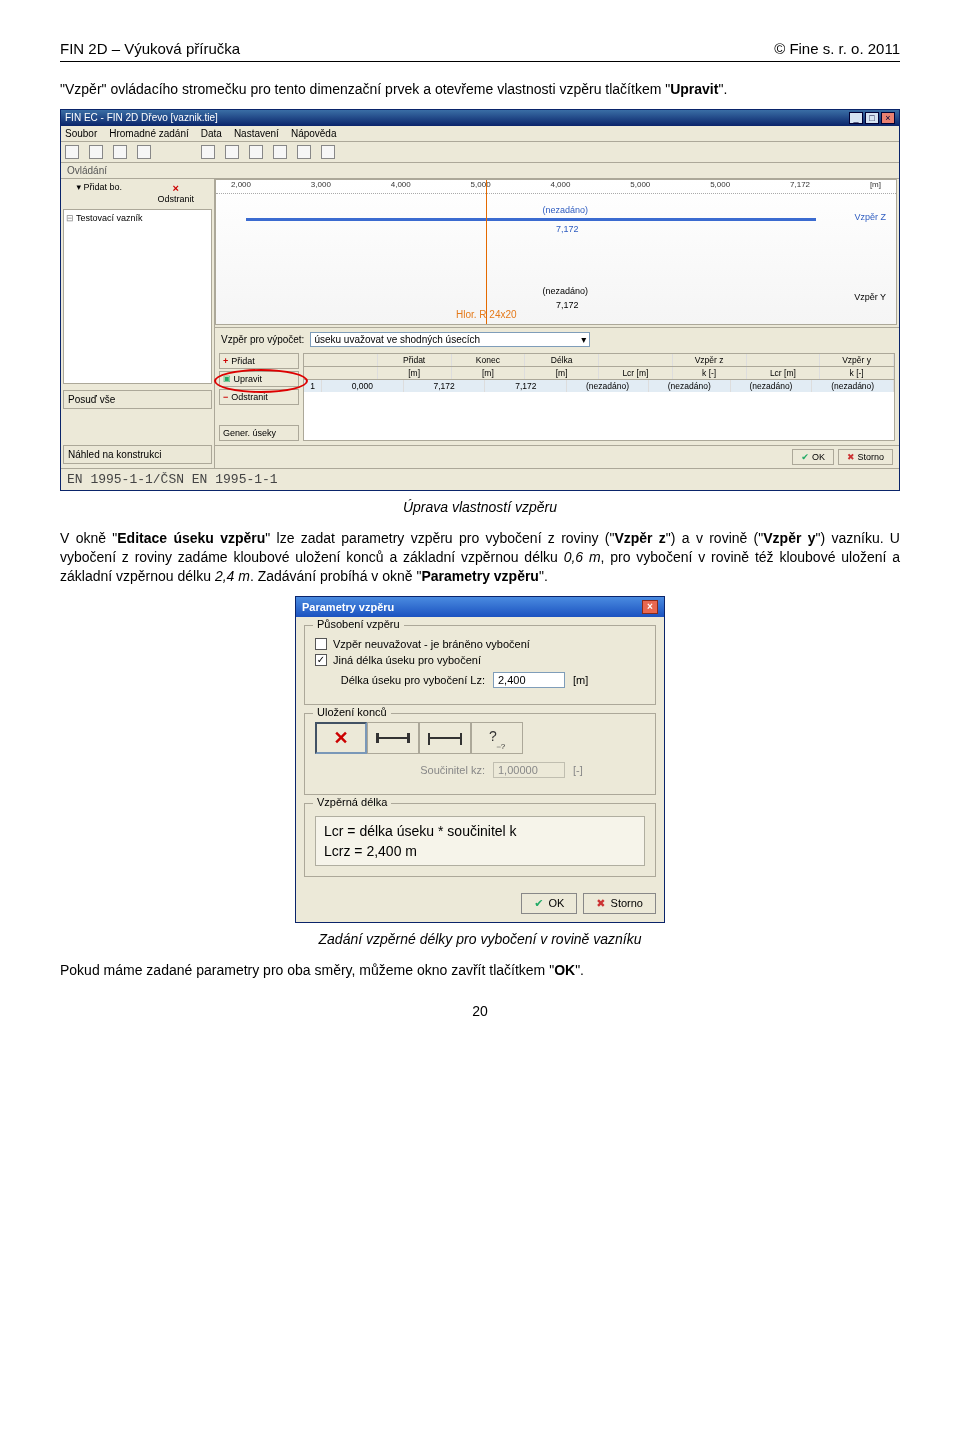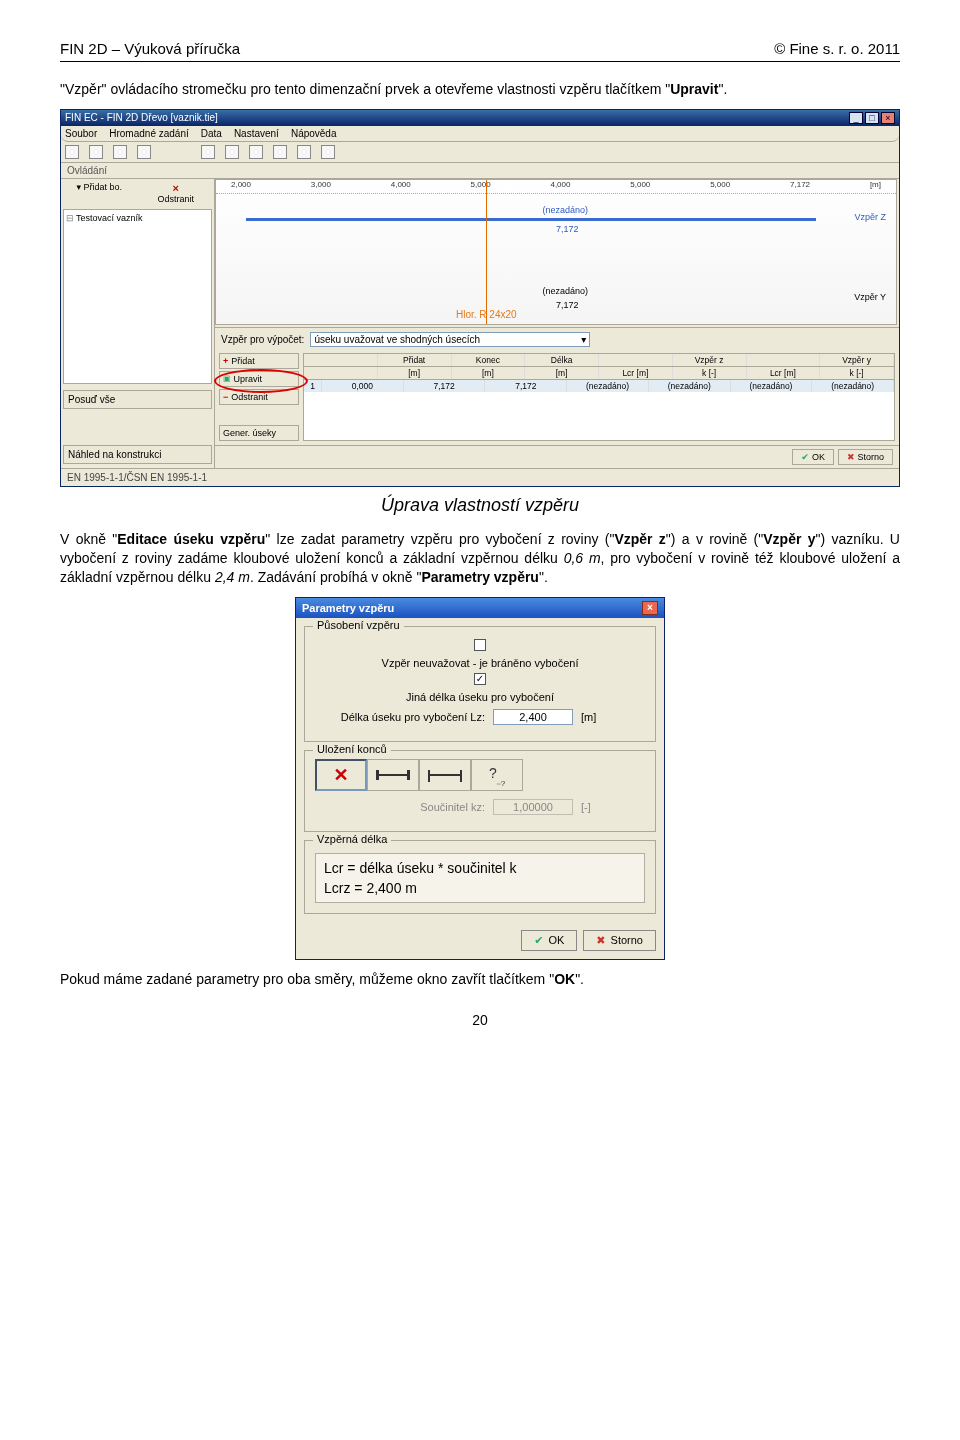--- a/index.html
+++ b/index.html
@@ -45,21 +45,21 @@
   }
   .win-btns { display: flex; gap: 2px; }
   .win-btns span {
     width: 14px; height: 12px;
     background: #d6e4f2;
     border: 1px solid #003;
     display: inline-flex; align-items: center; justify-content: center;
     font-size: 9px; color: #003;
   }
   .win-btns .close { background: #e98070; }
-  .menubar { background: #ece9d8; padding: 2px 4px; border-bottom: 1px solid #aca899; display: flex; gap: 12px; border-radius: 7px; }
+  .menubar { background: #ece9d8; padding: 2px 4px; border-bottom: 1px solid #aca899; display: flex; gap: 12px; }
   .toolbar { background: #ece9d8; padding: 3px 4px; border-bottom: 1px solid #aca899; display: flex; gap: 10px; align-items: center; }
   .tbicon { width: 14px; height: 14px; border: 1px solid #888; background: #f6f6f6; display:inline-block;}
   .ovl-label { background:#ece9d8; padding:2px 6px; border-bottom:1px solid #aca899; font-size:10px; color:#555;}
   .app-body { display: flex; }
   .left-col { width: 154px; display:flex; flex-direction:column; gap:2px; border-right:1px solid #aca899;}
   .left-btns { display:flex; gap:4px; padding:2px; font-size:9px;}
   .lbtn { flex:1; text-align:center; padding:1px 0;}
   .lbtn .x { color:#c00; font-weight:bold; font-size:11px;}
   .tree { background:#fff; border:1px solid #aca899; margin:0 2px; padding:2px; font-size:9px; line-height:1.4; height:175px; position:relative;}
   .tree-item::before { content:"▸ "; color:#888; font-size:8px;}
@@ -100,41 +100,41 @@
   .atable { flex:1; border:1px solid #aca899; background:#fff; font-size:8.5px;}
   .atable .hd { display:flex; background:#ece9d8; border-bottom:1px solid #aca899;}
   .atable .hd div,.atable .rw div { padding:1px 4px; border-right:1px solid #ddd; flex:1; text-align:center; white-space:nowrap;}
   .atable .rw { display:flex; background:#e2ecf4;}
   .atable .rw div:first-child { flex:0 0 18px;}
   .footer-row { display:flex; justify-content:space-between; padding:3px 6px; background:#ece9d8; border-top:1px solid #aca899; align-items:center;}
   .okstorno { display:flex; gap:4px;}
   .okstorno .btn { border:1px solid #aca899; background:#ece9d8; padding:2px 8px; font-size:9px; display:flex; align-items:center; gap:3px;}
   .ok-mark{color:#2a6;}
   .st-mark{color:#c33;}
-  .en-label { font-size:10px; color:#444;}
-  .caption { text-align:center; font-style: italic; font-size:18px; margin: 8px 0 14px 0;}
+  .en-label { font-size:13px; color:#444;font-family:Liberation Mono, monospace;}
+  .caption { text-align:center; font-style: italic; font-size:14px; margin: 8px 0 14px 0;}
   
   .dlg {
     width: 370px;
     margin: 6px auto;
     border: 1px solid #0a246a;
     background: #ece9d8;
     font-family: Tahoma, Arial, sans-serif;
     font-size: 11px;
   }
   .dlg-title { background: linear-gradient(#4a8be0,#1b52c0); color:#fff; padding:3px 6px; display:flex; justify-content:space-between; align-items:center; font-weight:bold;}
   .dlg-title .dx { width:16px; height:14px; background:#e86850; display:inline-flex; align-items:center; justify-content:center; color:#fff; font-size:10px; border:1px solid #8a2a1a;}
   .group { border:1px solid #aca899; margin:8px; padding:8px 10px 10px 10px; position:relative;}
   .group-label { position:absolute; top:-8px; left:8px; background:#ece9d8; padding:0 4px; font-size:11px;}
-  .chk-row { display:flex; align-items:center; gap:6px; margin:4px 0;flex-direction:column;}
+  .chk-row { display:flex; align-items:center; gap:6px; margin:4px 0;}
   .chk { width:12px; height:12px; border:1px solid #555; background:#fff; display:inline-flex; align-items:center; justify-content:center; font-size:9px;}
   .chk.on::after { content:"✓"; color:#000; font-size:10px; line-height:10px;}
   .field-row { display:flex; align-items:center; gap:8px; margin:6px 0; font-size:11px;}
   .field-row .lab { flex:0 0 170px; text-align:right;}
-  .inp { width:80px; border:1px solid #7f9db9; background:#fff; padding:1px 4px; text-align:center;}
+  .inp { width:72px; border:1px solid #7f9db9; background:#fff; padding:1px 4px; text-align:left;}
   .inp.dis { background:#ece9d8; color:#888; border-color:#c0beb0;}
   .icon-row { display:flex; gap:0; margin-bottom:8px;}
   .iconbtn { width:52px; height:32px; border:1px solid #aca899; background:#ece9d8; display:flex; align-items:center; justify-content:center; position:relative;}
   .iconbtn.sel { border:2px inset #7a98b8;}
   .ic-x { color:#c00; font-size:18px; font-weight:bold;}
   .ic-line { position:relative; width:34px; height:2px; background:#333;}
   .ic-line::before,.ic-line::after{content:"";position:absolute;width:3px;height:10px;top:-4px;}
   .ic-line::before{left:0;} .ic-line::after{right:0;}
   .v-pin .ic-line::before,.v-pin .ic-line::after{background:#333;}
   .v-fixed .ic-line::before,.v-fixed .ic-line::after{background:#333;width:2px;height:12px;}
@@ -374,19 +374,20 @@
           <span class="ok-mark">✔</span>
           <span>OK</span>
         </div>
       <div class="dbtn">
           <span class="st-mark">✖</span>
           <span>Storno</span>
         </div>
     </div>
   </div>
 
+  <div class="caption">Zadání vzpěrné délky pro vybočení v rovině vazníku</div>
 
   <p class="para">
     <span>Pokud máme zadané parametry pro oba směry, můžeme okno zavřít tlačítkem "</span><b>OK</b><span>".</span>
   </p>
 
   <div class="page-num">20</div>
 </div>
 
 </body></html>

